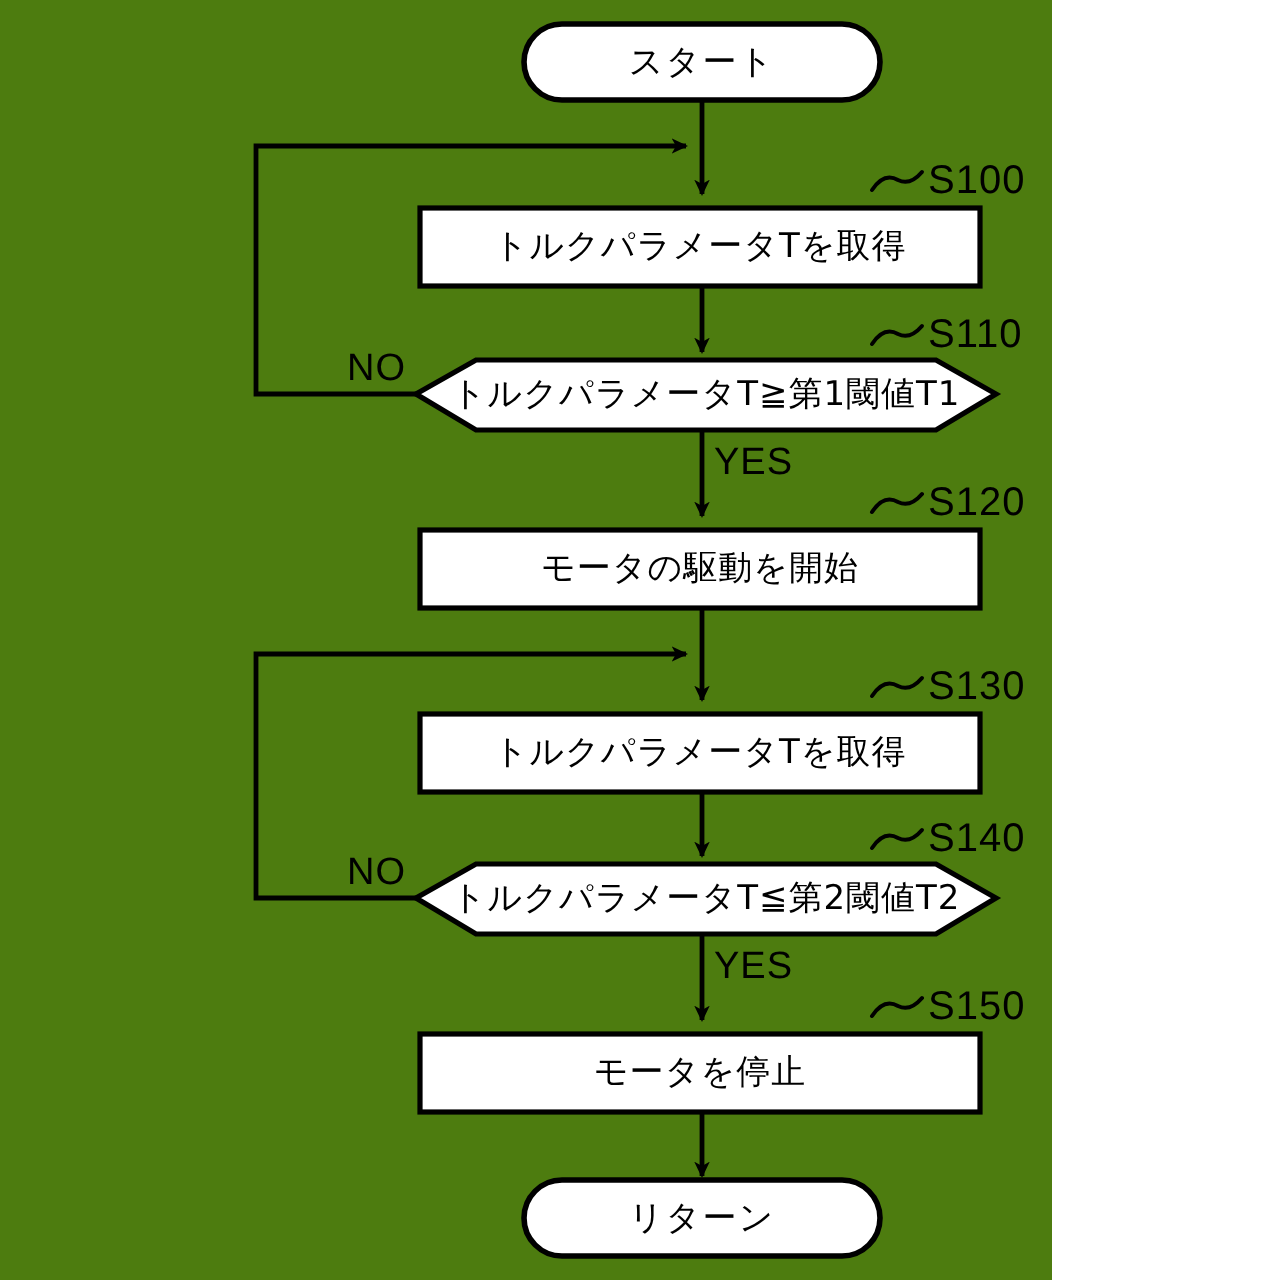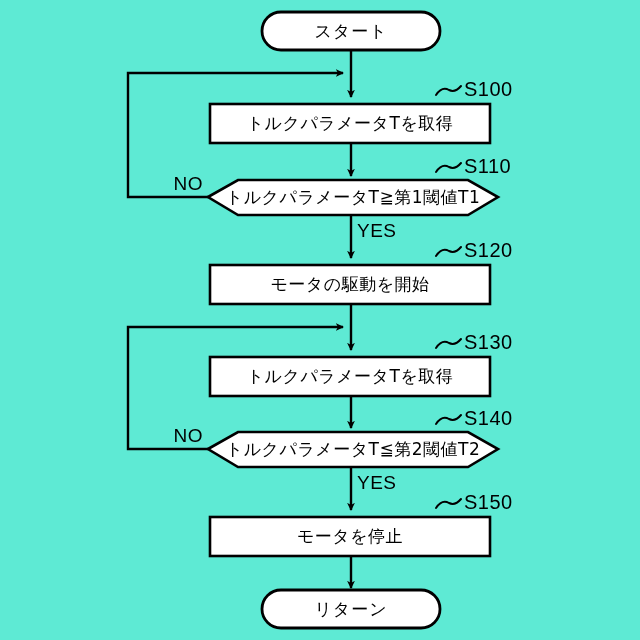--- a/index.html
+++ b/index.html
@@ -5,23 +5,23 @@
   html, body {
     margin: 0;
     padding: 0;
     background: #ffffff;
   }
   body {
     font-family: "Liberation Sans", "DejaVu Sans", sans-serif;
   }
   #flowchart-canvas {
     position: relative;
-    width: 640px;
+    width: 526px;
     height: 640px;
-    background: #5eead4;
+    background: #4d7c0f;
     overflow: hidden;
     text-align: center;
   }
   #flowchart-canvas svg {
     position: absolute;
     top: 0;
     left: 0;
     width: 640px;
     height: 640px;
   }

